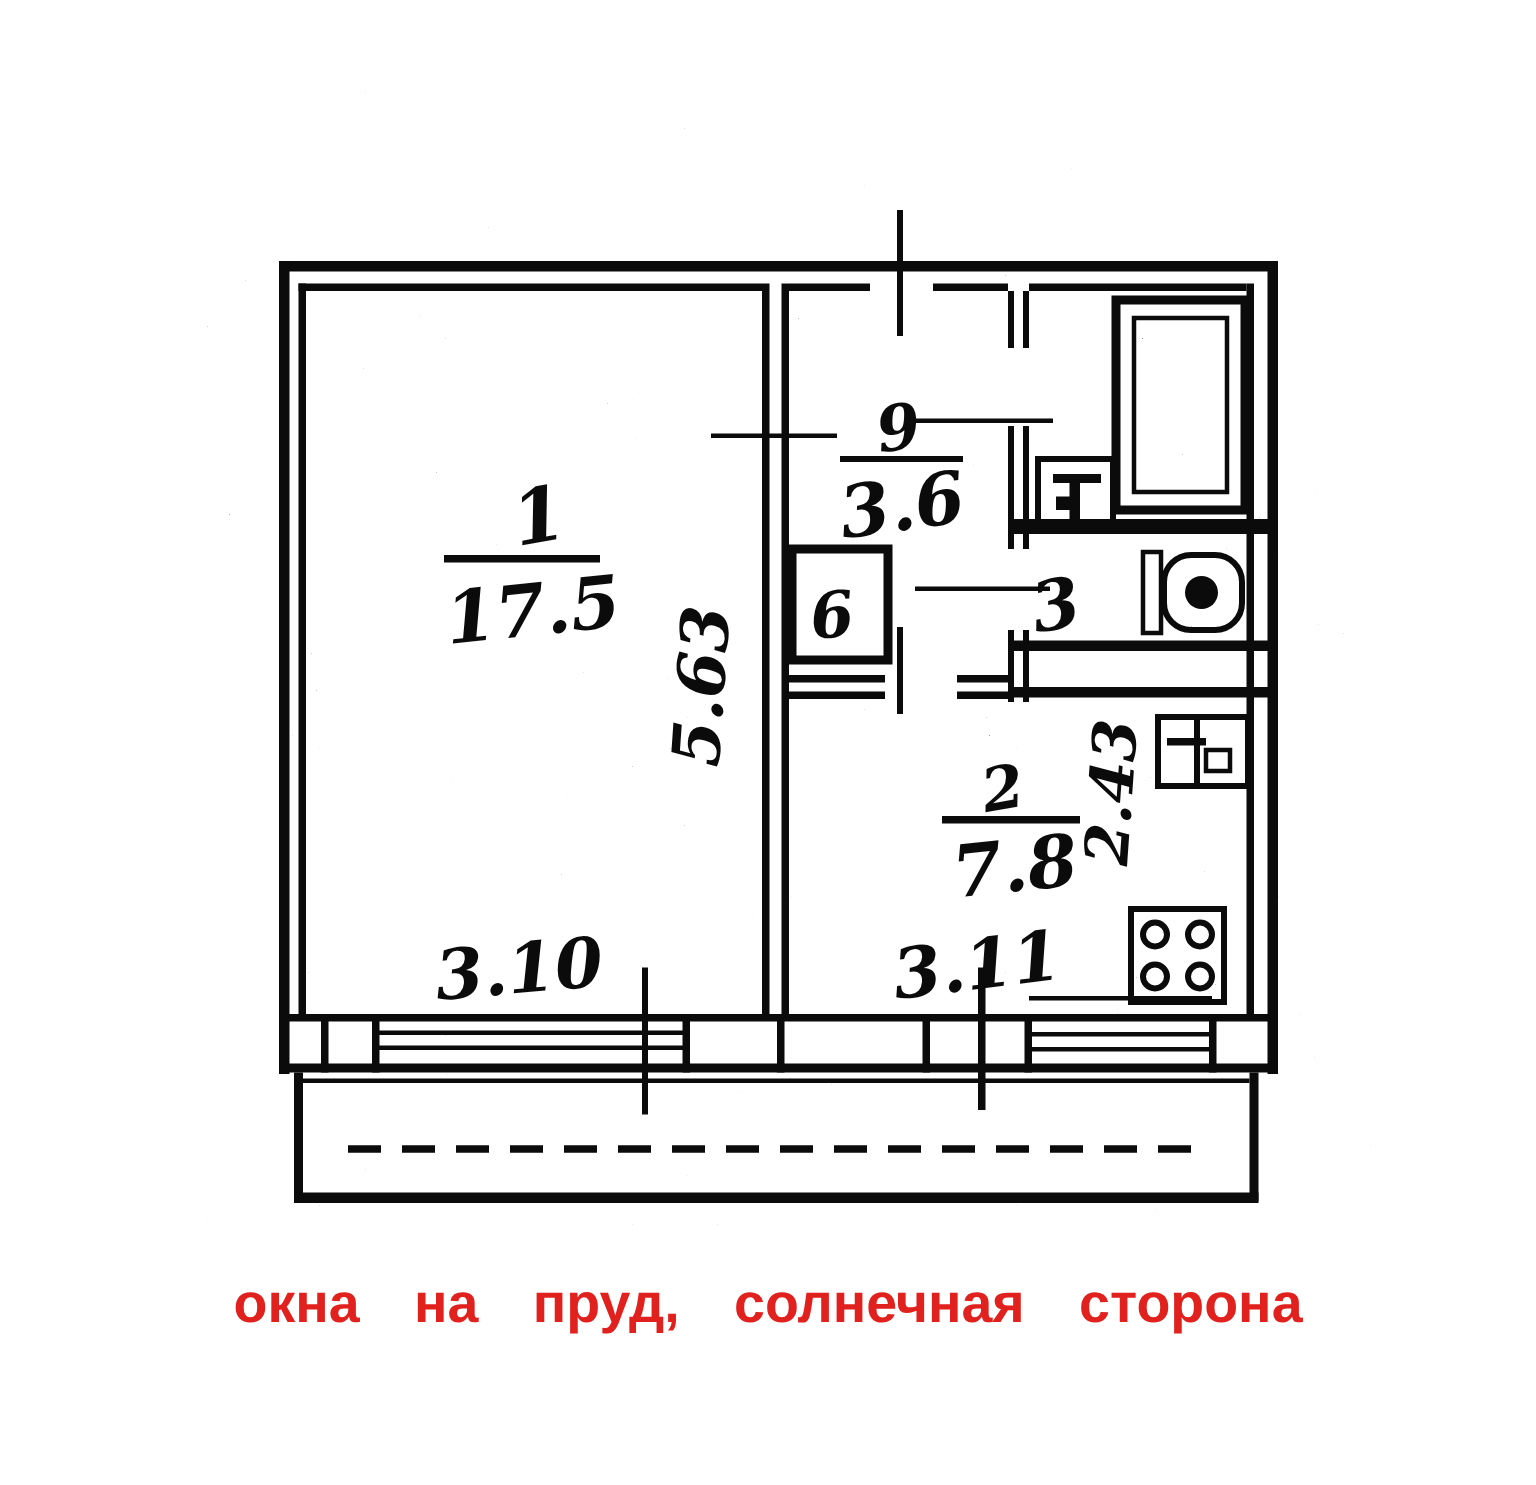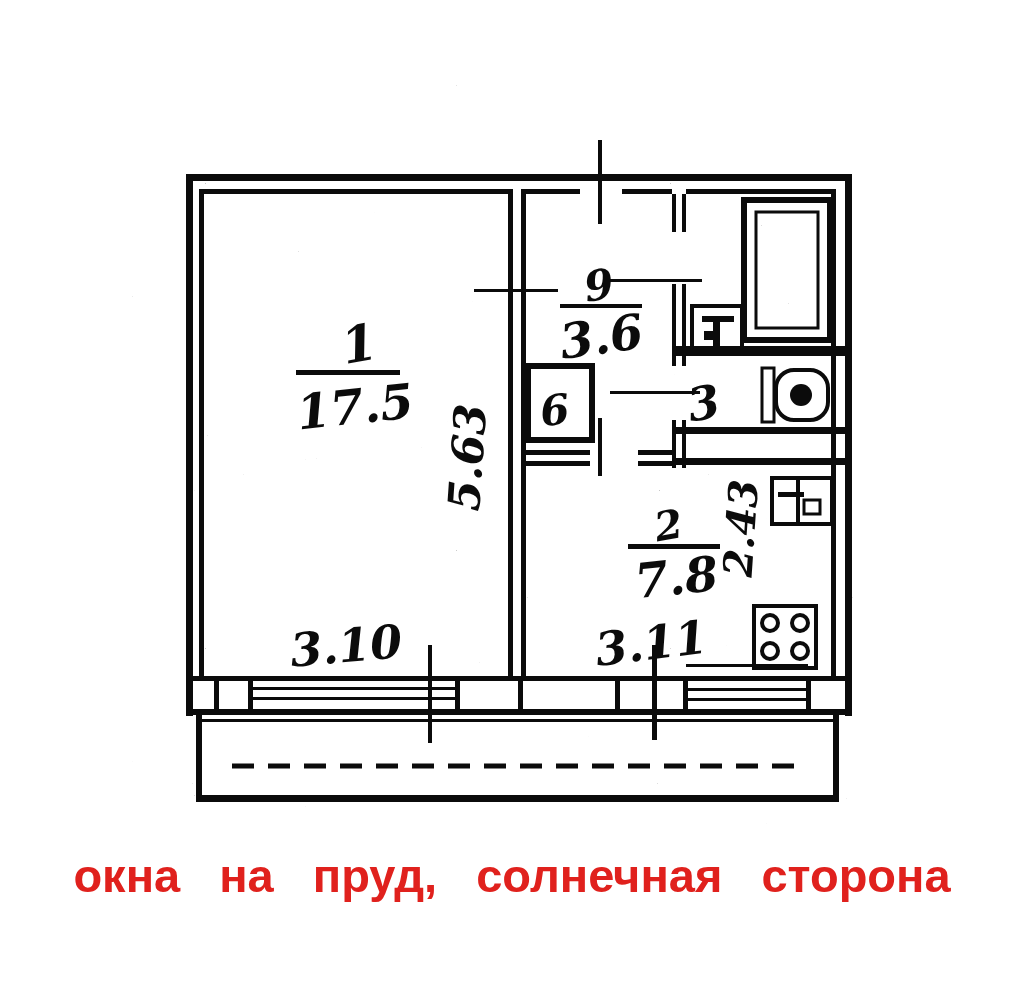--- a/index.html
+++ b/index.html
@@ -1,21 +1,21 @@
 <!DOCTYPE html>
 <html><head>
 <meta charset="utf-8">
 <style>
   html,body{margin:0;padding:0;background:#ffffff;}
   #stage{position:relative;width:1024px;height:990px;background:#ffffff;overflow:hidden;
          font-family:"Liberation Sans",sans-serif;}
   #plan-svg{position:absolute;left:0;top:0;}
   .plan-label{font-family:"DejaVu Serif",serif;font-style:italic;font-weight:bold;fill:#0b0b0b;}
   .caption{position:absolute;left:0;top:848px;width:1024px;text-align:center;
-           font-family:"Liberation Sans",sans-serif;font-weight:bold;font-size:47px;
+           font-family:"Liberation Sans",sans-serif;font-weight:bold;font-size:37px;
            color:#e0211d;letter-spacing:0px;word-spacing:26px;white-space:nowrap;}
 </style>
 </head>
 <body>
 
 <div id="stage">
 
 <svg id="plan-svg" width="1024" height="990" viewBox="0 0 1024 990">
   <defs>
     <filter id="speckle" x="0" y="0" width="100%" height="100%">

